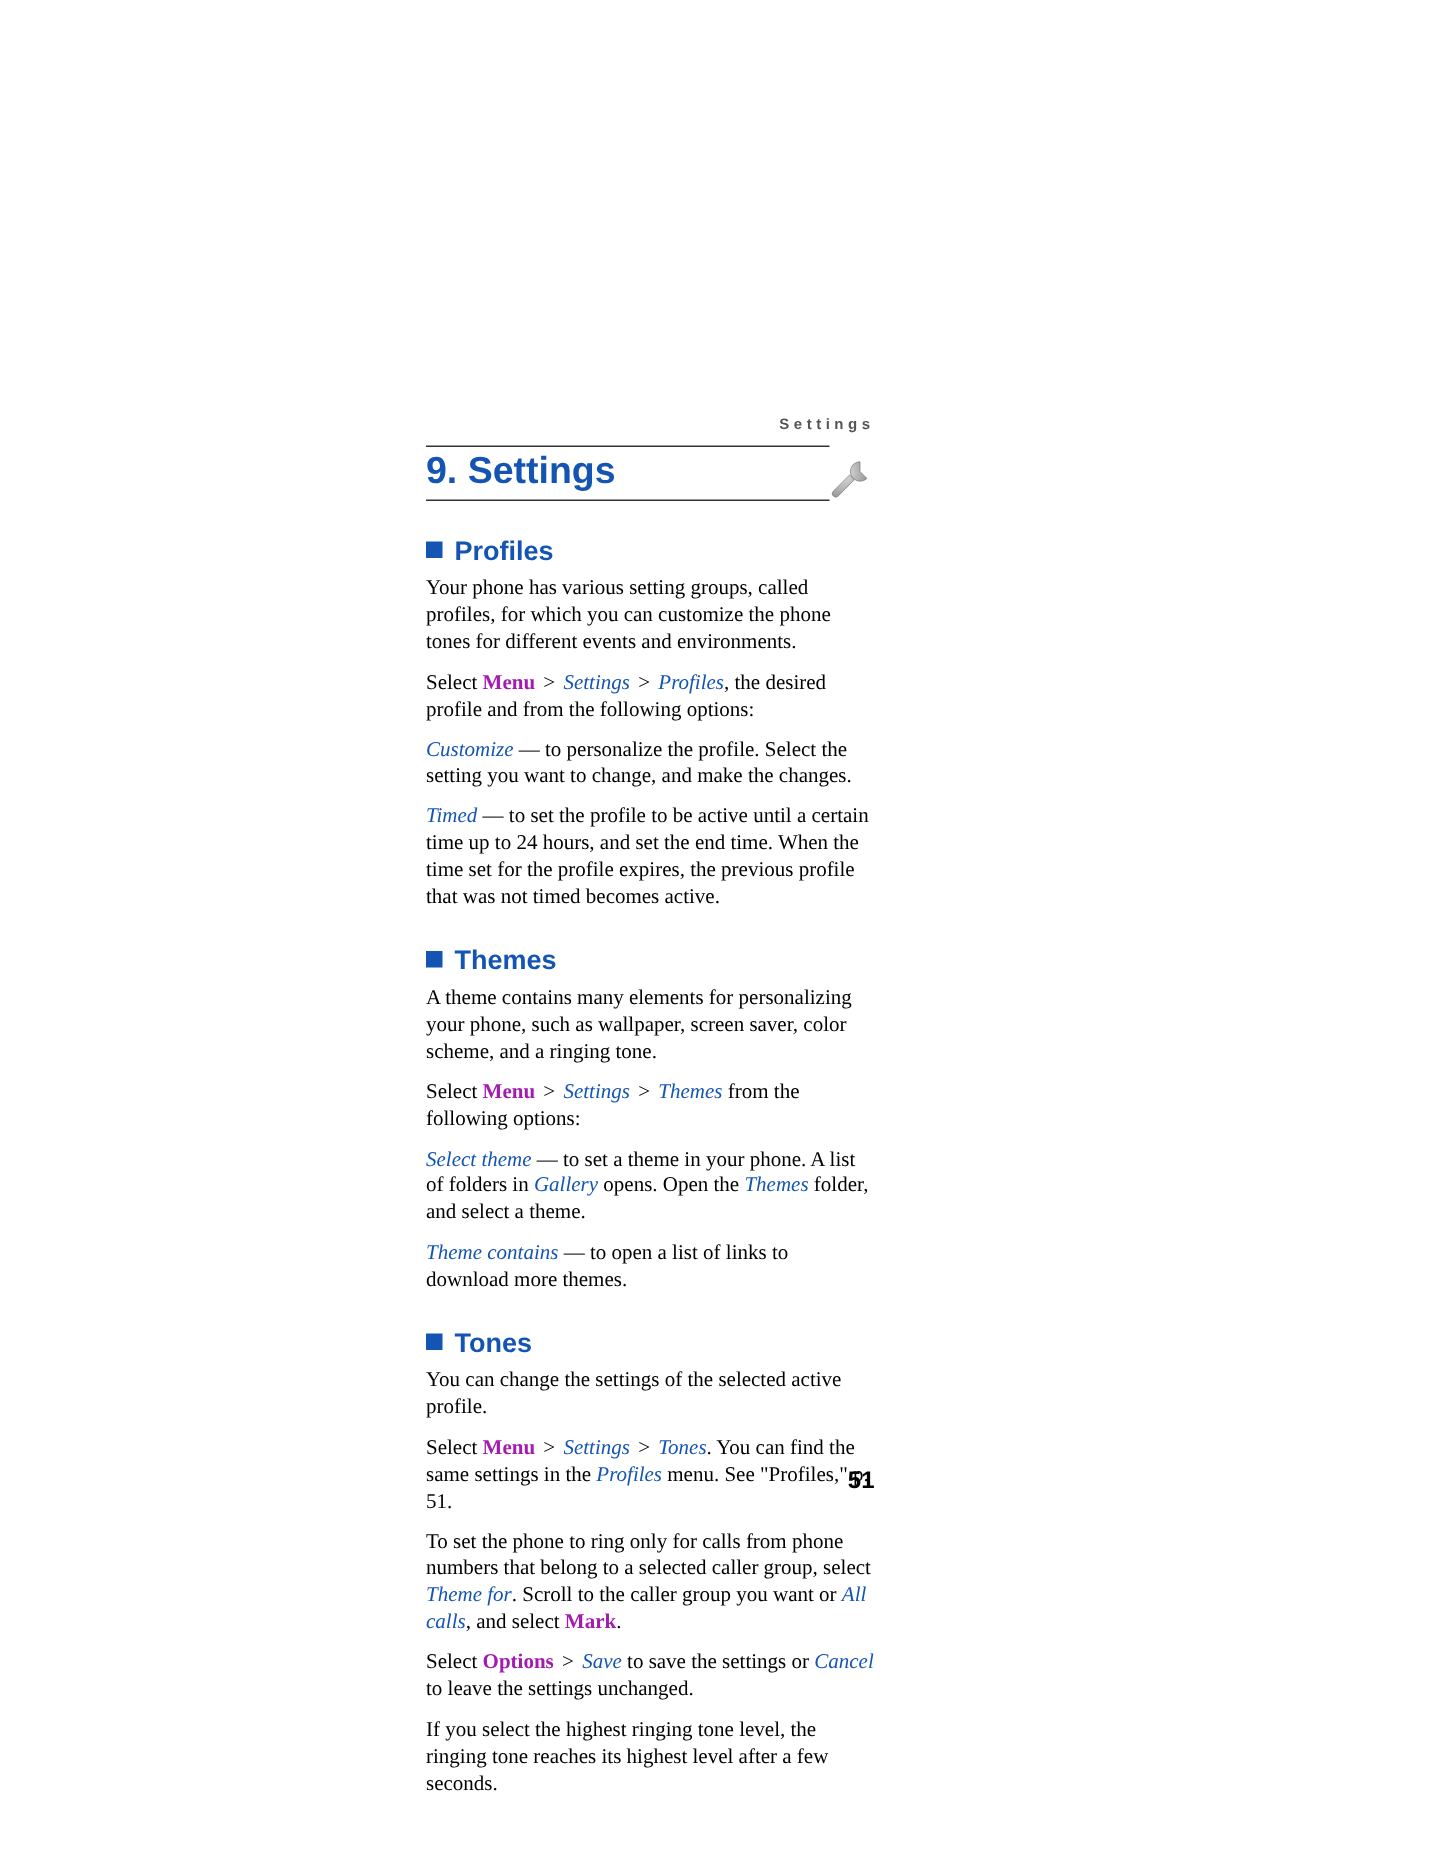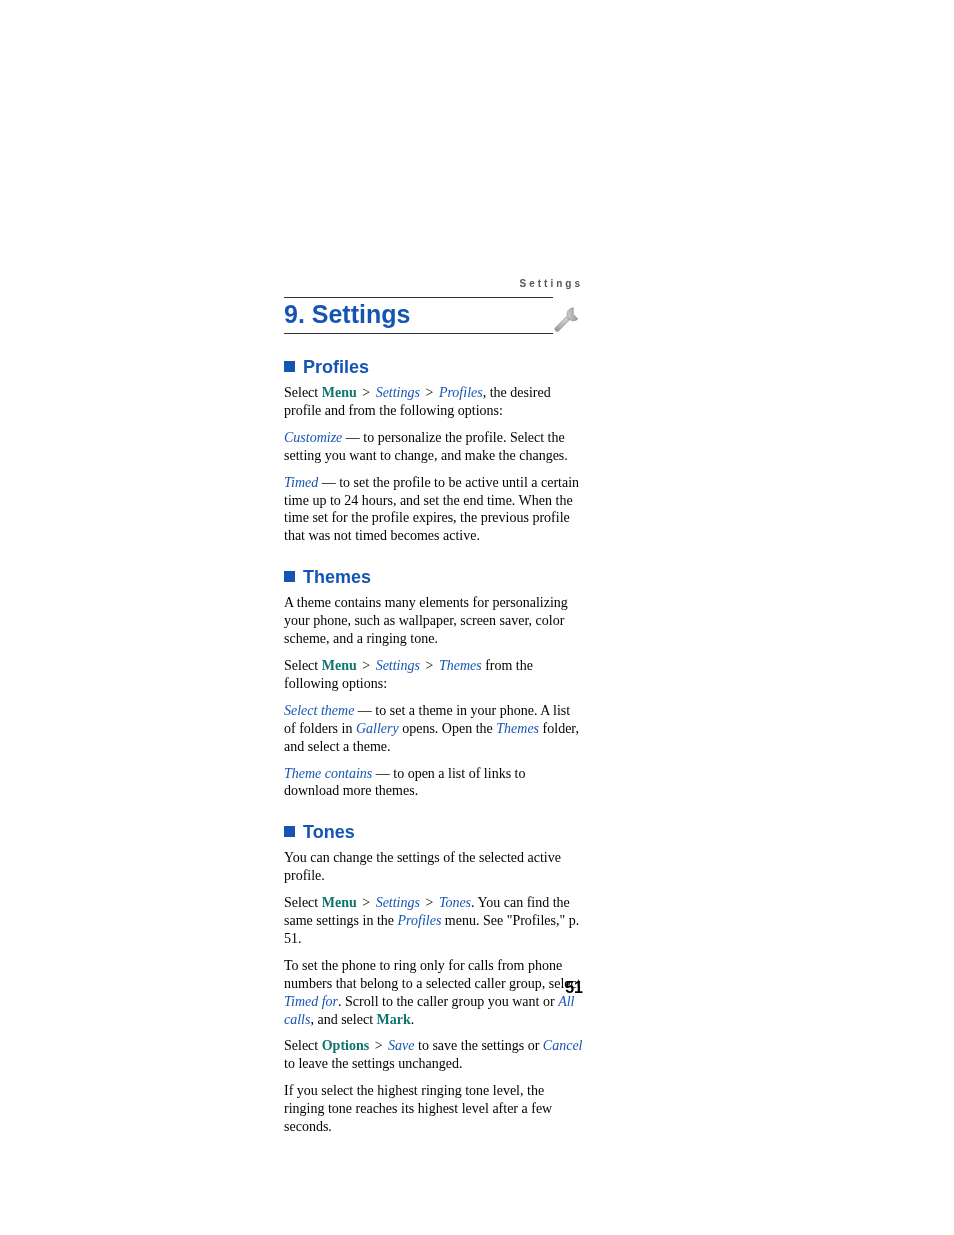--- a/index.html
+++ b/index.html
@@ -68,21 +68,21 @@
     margin-right: 8px;
     vertical-align: 1px;
   }
   p.body {
     font-size: 14px;
     line-height: 1.28;
     margin: 0 0 9px 0;
     color: #000;
   }
   .link-bold {
-    color: #0f766e;
+    color: #a21caf;
     font-weight: bold;
   }
   .link-ital {
     color: #1455b3;
     font-style: italic;
   }
   .gt { margin: 0 2px; }
   .smallnote {
     font-size: 12.5px;
     line-height: 1.3;
@@ -115,20 +115,21 @@
         </radialGradient>
       </defs>
       <path d="M44 10 a14 14 0 1 0 10 24 l-10-10 v-8 z M36 36 L12 60 a5 5 0 0 1 -7-7 L29 29 z" fill="url(#g)" stroke="#777" stroke-width="1"></path>
     </svg>
   </div>
 
   <div class="section">
     <h2 class="section-head">
       <span class="bullet-sq"></span><span>Profiles</span>
     </h2>
+    <p class="body">Your phone has various setting groups, called profiles, for which you can customize the phone tones for different events and environments.</p>
     <p class="body">
       <span>Select </span><span class="link-bold">Menu</span><span class="gt"> &gt; </span><span class="link-ital">Settings</span><span class="gt"> &gt; </span><span class="link-ital">Profiles</span><span>, the desired profile and from the following options:</span>
     </p>
     <p class="body">
       <span class="link-ital">Customize</span><span> — to personalize the profile. Select the setting you want to change, and make the changes.</span>
     </p>
     <p class="body">
       <span class="link-ital">Timed</span><span> — to set the profile to be active until a certain time up to 24 hours, and set the end time. When the time set for the profile expires, the previous profile that was not timed becomes active.</span>
     </p>
   </div>
@@ -151,21 +152,21 @@
 
   <div class="section">
     <h2 class="section-head">
       <span class="bullet-sq"></span><span>Tones</span>
     </h2>
     <p class="body">You can change the settings of the selected active profile.</p>
     <p class="body">
       <span>Select </span><span class="link-bold">Menu</span><span class="gt"> &gt; </span><span class="link-ital">Settings</span><span class="gt"> &gt; </span><span class="link-ital">Tones</span><span>. You can find the same settings in the </span><span class="link-ital">Profiles</span><span> menu. See "Profiles," p. 51.</span>
     </p>
     <p class="body">
-      <span>To set the phone to ring only for calls from phone numbers that belong to a selected caller group, select </span><span class="link-ital">Timed for</span><span>. Scroll to the caller group you want or </span><span class="link-ital">All calls</span><span>, and select </span><span class="link-bold">Mark</span><span>.</span>
+      <span>To set the phone to ring only for calls from phone numbers that belong to a selected caller group, select </span><span class="link-ital">Theme for</span><span>. Scroll to the caller group you want or </span><span class="link-ital">All calls</span><span>, and select </span><span class="link-bold">Mark</span><span>.</span>
     </p>
     <p class="body">
       <span>Select </span><span class="link-bold">Options</span><span class="gt"> &gt; </span><span class="link-ital">Save</span><span> to save the settings or </span><span class="link-ital">Cancel</span><span> to leave the settings unchanged.</span>
     </p>
     <p class="body smallnote">If you select the highest ringing tone level, the ringing tone reaches its highest level after a few seconds.</p>
   </div>
 
   <div class="pagenum">51</div>
 </div>
 

